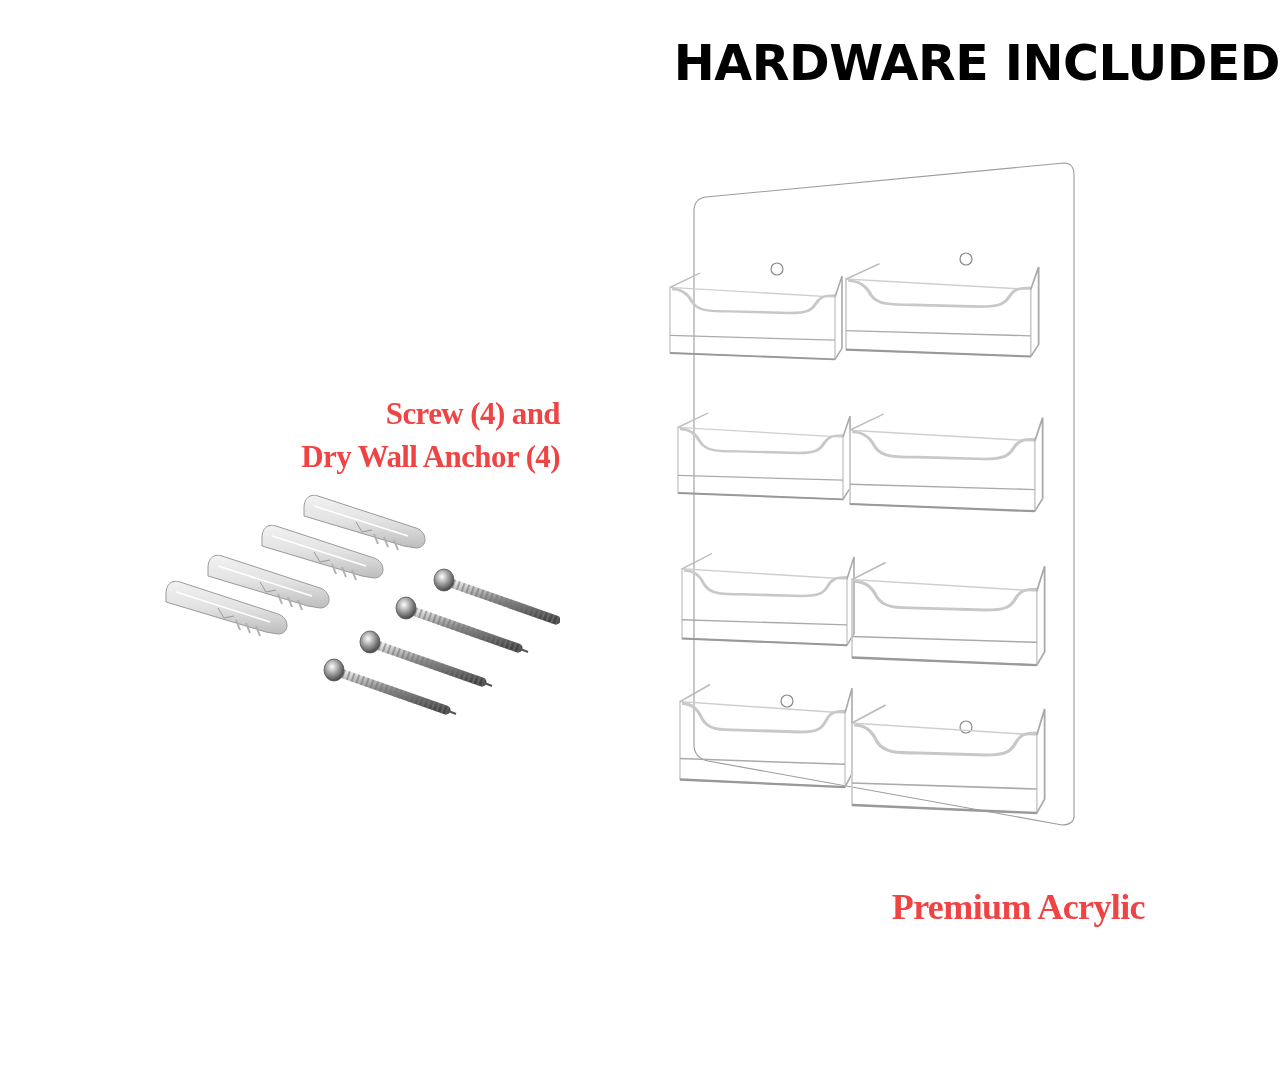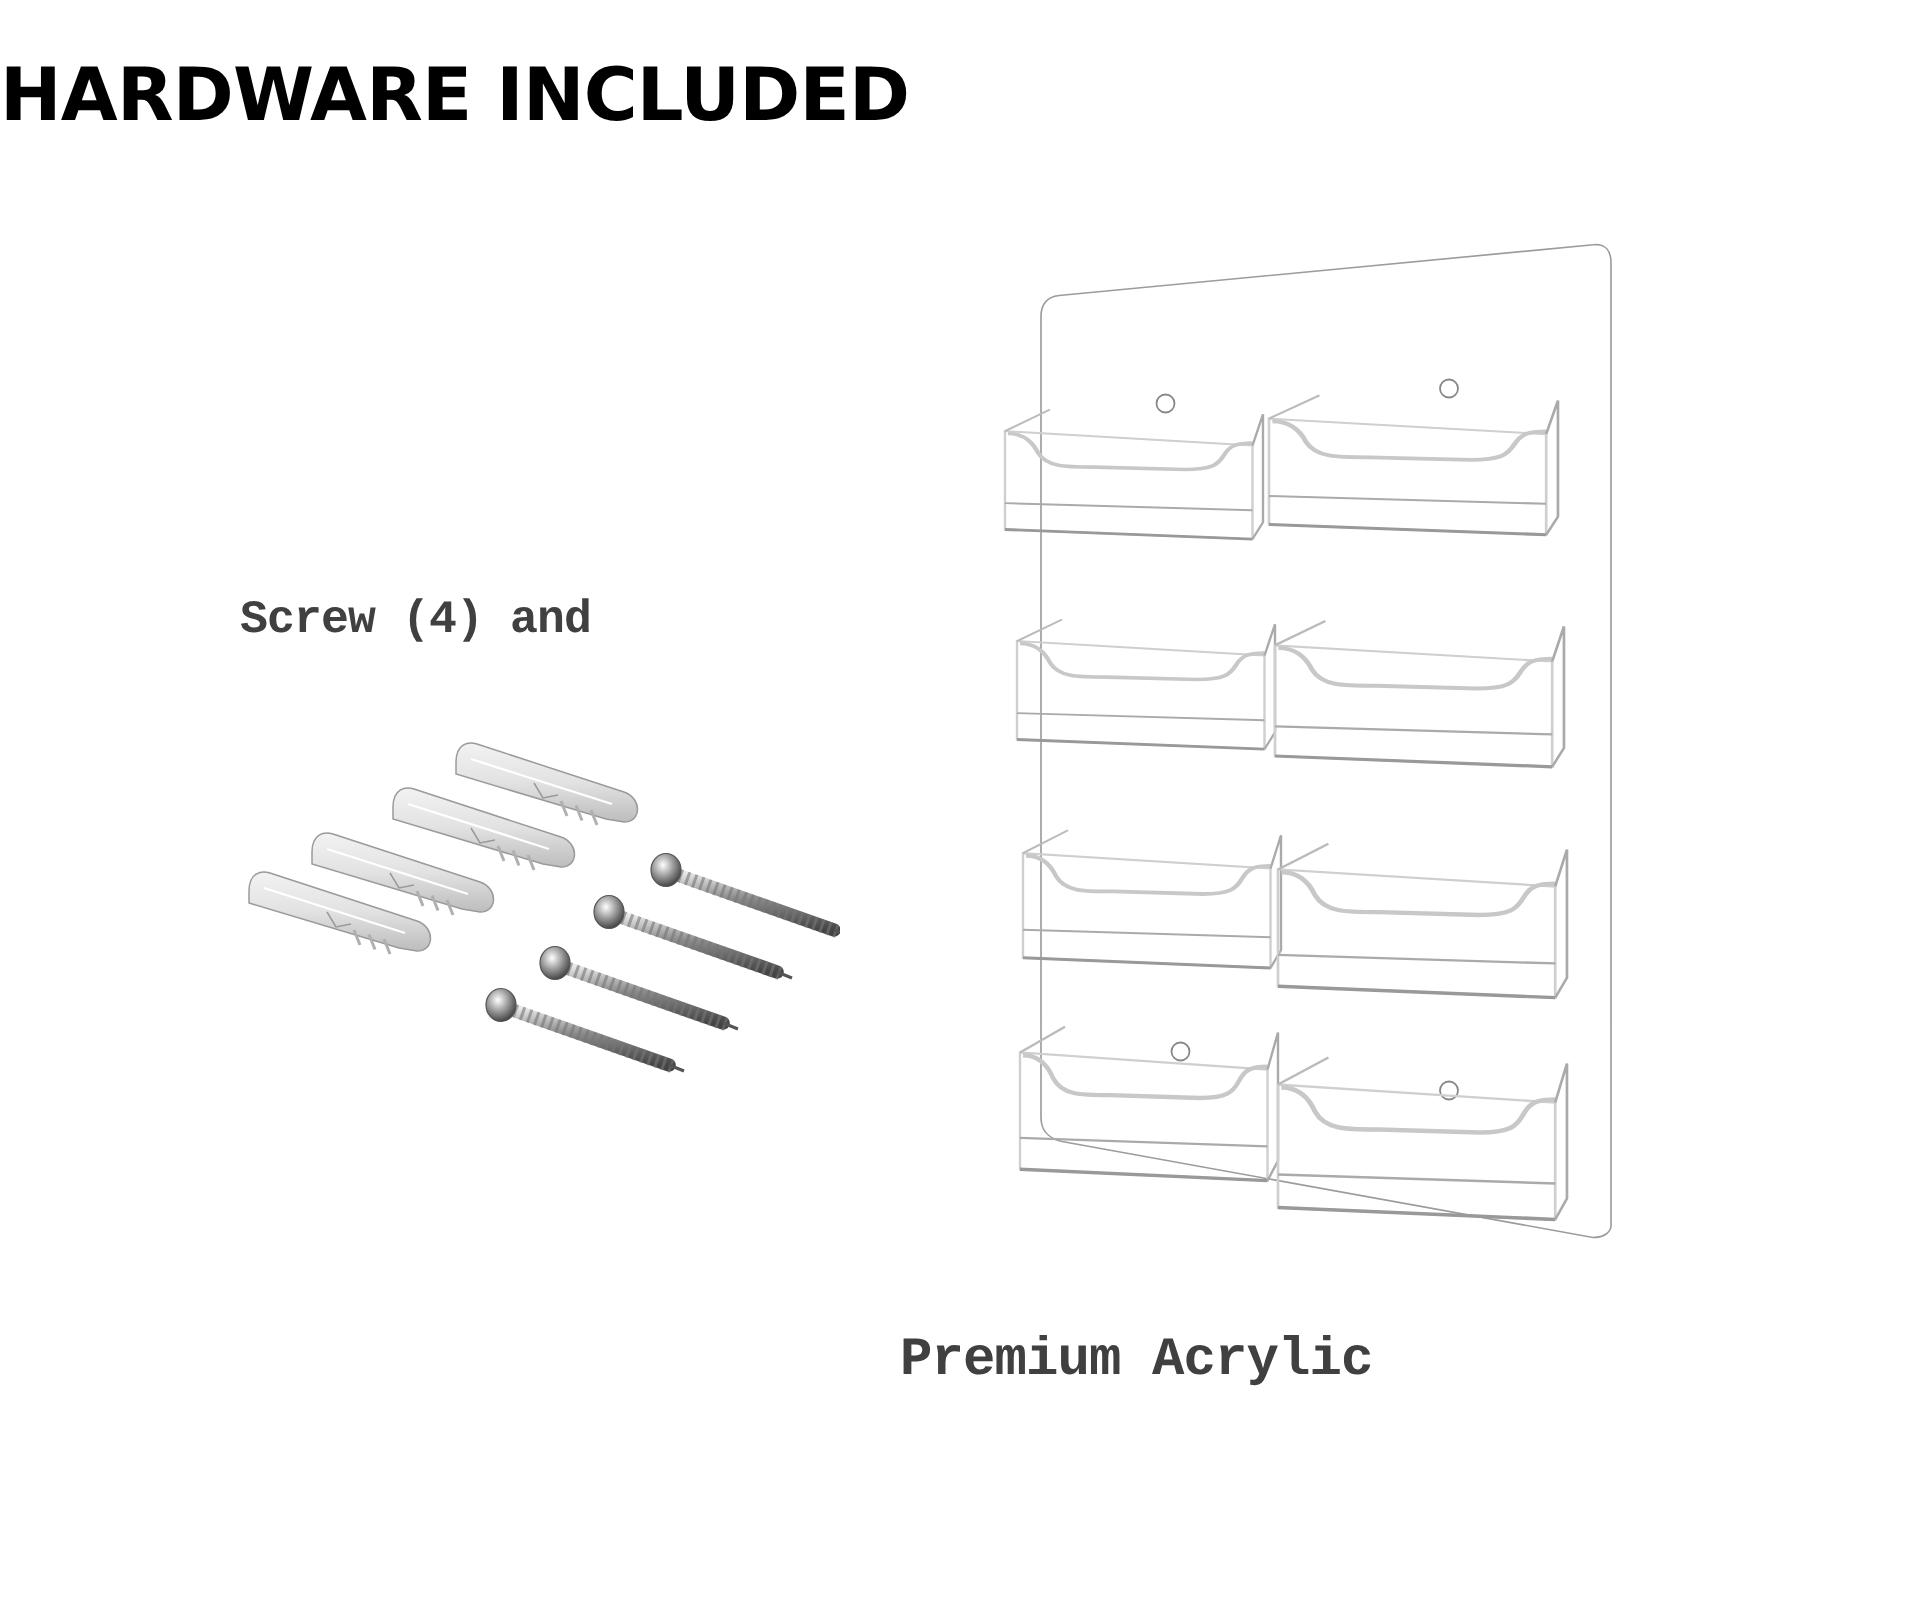--- a/index.html
+++ b/index.html
@@ -1,39 +1,40 @@
 <!DOCTYPE html>
 <html><head>
 <meta charset="utf-8">
 <style>
   html, body { margin: 0; padding: 0; background: #ffffff; }
   body { width: 1280px; height: 1067px; position: relative; overflow: hidden; font-family: "DejaVu Sans", "Liberation Sans", sans-serif; }
   .title {
-    position: absolute; left: 0; top: 32px; width: 1280px; text-align: left;
+    position: absolute; left: 0; top: 32px; width: 1280px; text-align: right;
     font-family: "DejaVu Sans", sans-serif; font-weight: bold; font-size: 49px;
     letter-spacing: -0.5px; color: #000000; line-height: 64px;
   }
   .caption {
-    position: absolute; text-align: left; font-family: Liberation Mono, monospace;
-    font-weight: bold; color: #404040;
+    position: absolute; text-align: right; font-family: Liberation Serif, serif;
+    font-weight: bold; color: #ef4444;
   }
   .caption-left { left: 160px; top: 392px; width: 400px; font-size: 31px; line-height: 43px; letter-spacing: -0.6px; }
   .caption-right { left: 600px; top: 884px; width: 545px; font-size: 36px; line-height: 46px; letter-spacing: -0.6px; }
   .caption span { display: block; }
   svg { position: absolute; }
   .hw { left: 160px; top: 480px; }
   .holder { left: 660px; top: 155px; }
 </style>
 </head>
 <body>
 
 <div class="title">HARDWARE INCLUDED</div>
 
 <div class="caption caption-left">
   <span>Screw (4) and</span>
+  <span>Dry Wall Anchor (4)</span>
 </div>
 
 <svg class="hw" width="400" height="240" viewBox="0 0 400 240">
   <defs>
     <linearGradient id="anc" x1="0" y1="0" x2="0" y2="1">
       <stop offset="0" stop-color="#f2f2f2"></stop>
       <stop offset="0.5" stop-color="#e2e2e2"></stop>
       <stop offset="1" stop-color="#bdbdbd"></stop>
     </linearGradient>
     <linearGradient id="scr" x1="0" y1="0" x2="0" y2="1">

